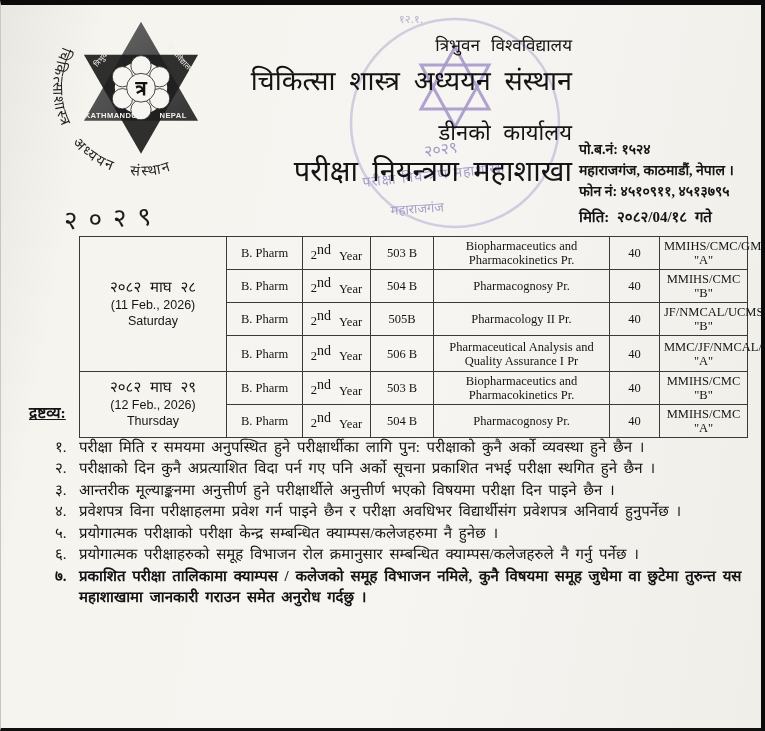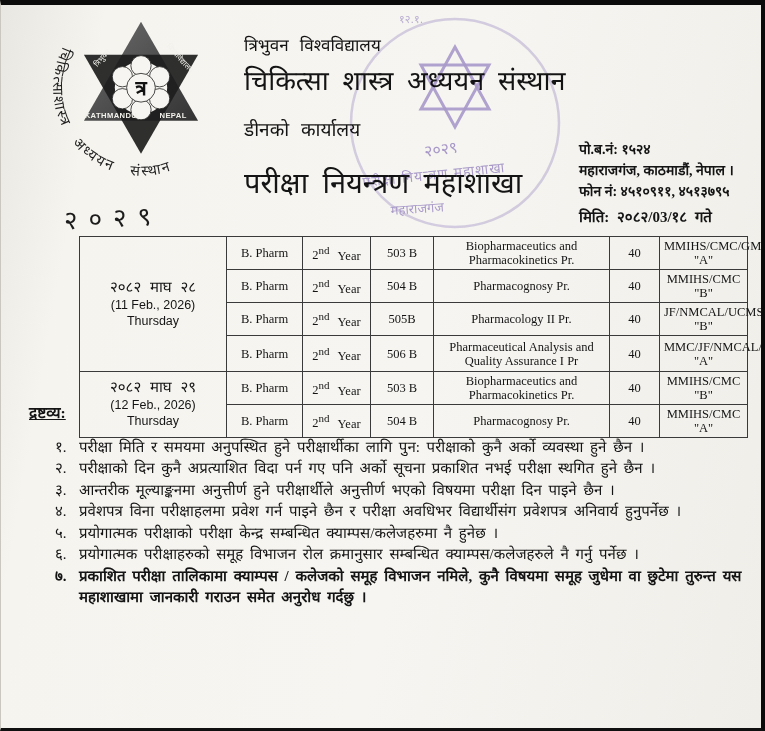--- a/index.html
+++ b/index.html
@@ -19,45 +19,45 @@
   
   .logo-block{position:absolute;left:40px;top:6px;width:200px;text-align:center;}
   .seal{display:block;margin:0 auto;}
   .est-year{
     margin-top:10px;
     font-size:26px;letter-spacing:11px;
     transform:translateX(-28px) rotate(-3deg);
     color:#1c1c1c;
     font-family:"DejaVu Sans",sans-serif;
   }
-  .title-block{position:absolute;left:243px;top:28px;width:328px;text-align:left;word-spacing:7px;}
+  .title-block{position:absolute;left:243px;top:28px;width:328px;text-align:right;word-spacing:7px;}
   .t1{font-size:17px;margin-bottom:5px;}
   .t2{font-size:27px;margin-bottom:18px;}
-  .t3{font-size:19px;margin-bottom:20px;}
+  .t3{font-size:22px;margin-bottom:4px;}
   .t4{font-size:29px;}
   .stamp{position:absolute;left:328px;top:0;mix-blend-mode:multiply;pointer-events:none;}
   .contact-block{position:absolute;left:578px;top:134px;font-size:14px;font-weight:bold;line-height:21px;white-space:nowrap;}
   .date-line{position:absolute;left:578px;top:201px;font-size:15px;font-weight:bold;white-space:nowrap;word-spacing:4px;}
   
   table.schedule{
     position:absolute;left:78px;top:231px;width:668px;
     border-collapse:collapse;table-layout:fixed;
     font-size:12.5px;line-height:14px;
   }
   table.schedule td{
     border:1.4px solid #3a3a3a;
     padding:2px 4px;
     text-align:center;
     vertical-align:middle;
   }
   td.subject{text-align:left;padding-left:7px;}
   td.datecell{text-align:center;vertical-align:middle;}
   .d-np{font-size:15px;margin-bottom:3px;word-spacing:5px;}
   .d-en{font-family:"Liberation Sans","DejaVu Sans",sans-serif;font-weight:normal;font-size:12.5px;line-height:16px;}
-  sup{font-size:11px;}
+  sup{font-size:14px;}
   .yr-word{margin-left:8px;}
   
   .notes{position:absolute;left:28px;top:397px;width:717px;font-size:15px;line-height:21.5px;}
   .notes-heading{font-weight:bold;text-decoration:underline;margin-bottom:13px;font-size:15.5px;}
   .note-row{display:flex;align-items:flex-start;}
   .n-num{width:24px;margin-left:26px;flex:none;}
   .n-text{flex:1;word-spacing:3px;}
   .note-bold .n-text,.note-bold .n-num{font-weight:bold;}
   
   .sig-block{position:absolute;left:462px;top:583px;width:220px;text-align:center;}
@@ -129,38 +129,38 @@
       <text x="34" y="182" font-size="14" transform="rotate(-6 34 182)" letter-spacing="1">परीक्षा नियन्त्रण महाशाखा</text>
       <text x="62" y="210" font-size="13" transform="rotate(-4 62 210)">महाराजगंज</text>
     </g>
   </svg>
 
   <div class="contact-block">
     <div>पो.ब.नं: १५२४</div>
     <div>महाराजगंज, काठमाडौं, नेपाल ।</div>
     <div>फोन नं: ४५१०९११, ४५१३७९५</div>
   </div>
-  <div class="date-line">मिति: २०८२/03/१८ गते</div>
+  <div class="date-line">मिति: २०८२/04/१८ गते</div>
 
   <table class="schedule">
     <colgroup>
       <col style="width:147px">
         <col style="width:76px">
         <col style="width:68px">
         <col style="width:63px">
       <col style="width:176px">
         <col style="width:50px">
         <col style="width:88px">
     </colgroup>
     <tbody>
       <tr style="height:33px;">
         <td class="datecell" rowspan="4">
           <div class="d-np">२०८२ माघ २८</div>
           <div class="d-en">(11 Feb., 2026)</div>
-          <div class="d-en">Thursday</div>
+          <div class="d-en">Saturday</div>
         </td>
         <td>B. Pharm</td>
         <td><span>2</span><sup>nd</sup><span class="yr-word">Year</span></td>
         <td>503 B</td>
         <td class="subject">Biopharmaceutics and Pharmacokinetics Pr.</td>
         <td>40</td>
         <td>MMIHS/CMC/GMC "A"</td>
       </tr>
       <tr style="height:27px;">
         <td>B. Pharm</td>

